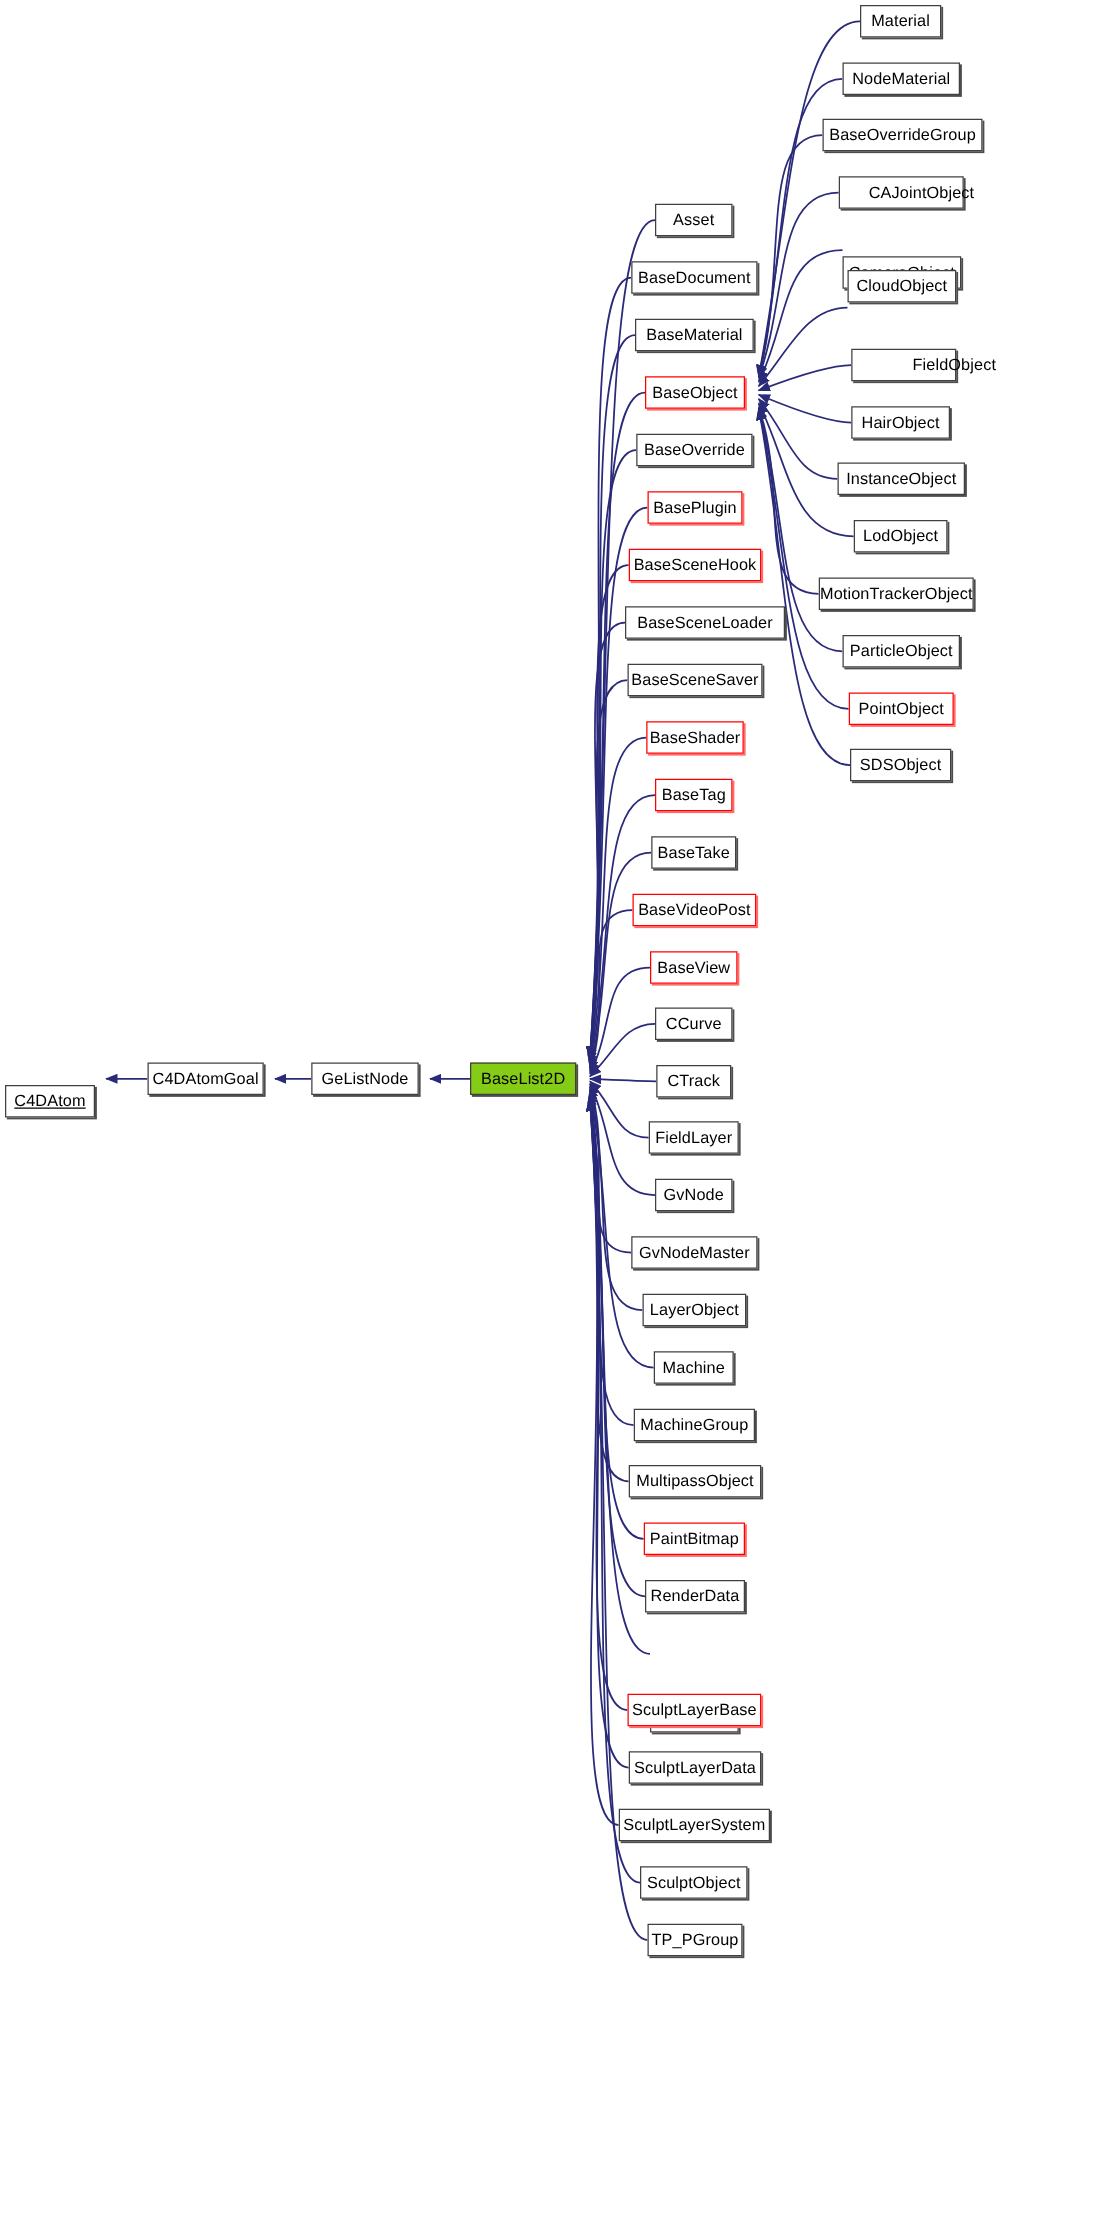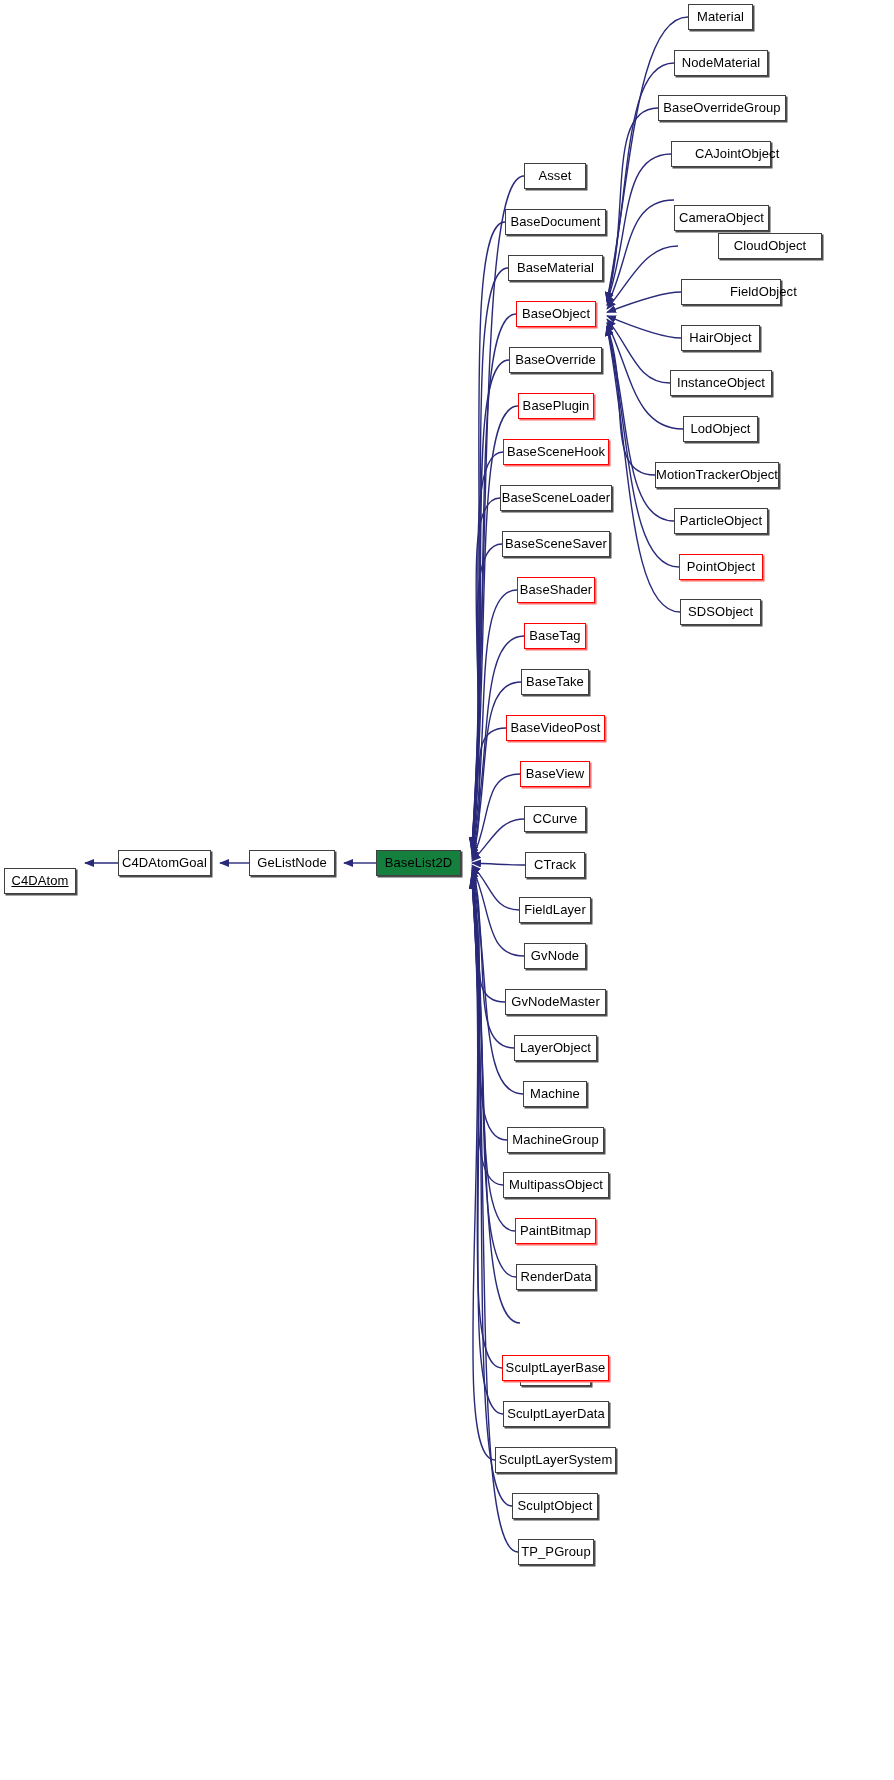--- a/index.html
+++ b/index.html
@@ -14,21 +14,21 @@
     text-align:center;
     font-size:13px;
     color:#000000;
     background:#ffffff;
     border:1px solid #404040;
     box-shadow:1.5px 1.5px 0 0 #4d4d4d;
     white-space:nowrap;
     letter-spacing:0.1px;
   }
   .node.red{border:1px solid #ff0000;box-shadow:1.5px 1.5px 0 0 #ff6a6a;}
-  .node.root{background:#15803d;border:1px solid #404040;box-shadow:1.5px 1.5px 0 0 #4d4d4d;}
+  .node.root{background:#84cc16;border:1px solid #404040;box-shadow:1.5px 1.5px 0 0 #4d4d4d;}
 </style>
 </head>
 <body>
 
 <div id="diagram">
 
   <svg id="wires" viewBox="0 0 894 1780" xmlns="http://www.w3.org/2000/svg">
     <defs>
       <marker id="ah" markerWidth="10" markerHeight="8" refX="9" refY="4" orient="auto" markerUnits="userSpaceOnUse">
         <path d="M0,0 L10,4 L0,8 Z" fill="#2a2a7a"></path>
@@ -91,21 +91,21 @@
       <div class="node" style="left: 118px; top: 850px; width: 93px;">C4DAtomGoal</div>
       <div class="node" style="left: 249px; top: 850px; width: 86px;">GeListNode</div>
       <div class="node root" style="left: 376px; top: 850px; width: 85px;">BaseList2D</div>
       <div class="node" style="left: 524px; top: 163px; width: 62px;">Asset</div>
       <div class="node" style="left: 505px; top: 209px; width: 101px;">BaseDocument</div>
       <div class="node" style="left: 508px; top: 255px; width: 95px;">BaseMaterial</div>
       <div class="node red" style="left: 516px; top: 301px; width: 80px;">BaseObject</div>
       <div class="node" style="left: 509px; top: 347px; width: 93px;">BaseOverride</div>
       <div class="node red" style="left: 518px; top: 393px; width: 76px;">BasePlugin</div>
       <div class="node red" style="left: 503px; top: 439px; width: 106px;">BaseSceneHook</div>
-      <div class="node" style="left: 500px; top: 485px; width: 112px;">BaseSceneLoader</div>
+      <div class="node" style="left: 500px; top: 485px; width: 128px;">BaseSceneLoader</div>
       <div class="node" style="left: 502px; top: 531px; width: 108px;">BaseSceneSaver</div>
       <div class="node red" style="left: 517px; top: 577px; width: 78px;">BaseShader</div>
       <div class="node red" style="left: 524px; top: 623px; width: 62px;">BaseTag</div>
       <div class="node" style="left: 521px; top: 669px; width: 68px;">BaseTake</div>
       <div class="node red" style="left: 506px; top: 715px; width: 99px;">BaseVideoPost</div>
       <div class="node red" style="left: 520px; top: 761px; width: 70px;">BaseView</div>
       <div class="node" style="left: 524px; top: 806px; width: 62px;">CCurve</div>
       <div class="node" style="left: 525px; top: 852px; width: 60px;">CTrack</div>
       <div class="node" style="left: 519px; top: 897px; width: 72px;">FieldLayer</div>
       <div class="node" style="left: 524px; top: 943px; width: 62px;">GvNode</div>
@@ -120,22 +120,22 @@
       <div class="node red" style="left: 502px; top: 1355px; width: 107px;">SculptLayerBase</div>
       <div class="node" style="left: 503px; top: 1401px; width: 106px;">SculptLayerData</div>
       <div class="node" style="left: 495px; top: 1447px; width: 121px;">SculptLayerSystem</div>
       <div class="node" style="left: 512px; top: 1493px; width: 86px;">SculptObject</div>
       <div class="node" style="left: 518px; top: 1539px; width: 76px;">TP_PGroup</div>
       <div class="node" style="left: 688px; top: 4px; width: 65px;">Material</div>
       <div class="node" style="left: 674px; top: 50px; width: 94px;">NodeMaterial</div>
       <div class="node" style="left: 658px; top: 95px; width: 128px;">BaseOverrideGroup</div>
       <div class="node" style="left: 671px; top: 141px; width: 100px; padding-left: 23px;">CAJointObject</div>
       <div class="node" style="left: 674px; top: 187px; width: 95px; margin-top: 18px;">CameraObject</div>
-      <div class="node" style="left: 678px; top: 233px; width: 104px; margin-left: 40px;">CloudObject</div>
-      <div class="node" style="left: 681px; top: 279px; width: 100px; padding-left: 48px;">FieldObject</div>
+      <div class="node" style="left: 678px; top: 216px; width: 87px;">CloudObject</div>
+      <div class="node" style="left: 681px; top: 279px; width: 84px; padding-left: 48px;">FieldObject</div>
       <div class="node" style="left: 681px; top: 325px; width: 79px;">HairObject</div>
       <div class="node" style="left: 670px; top: 370px; width: 102px;">InstanceObject</div>
       <div class="node" style="left: 683px; top: 416px; width: 75px;">LodObject</div>
       <div class="node" style="left: 655px; top: 462px; width: 124px;">MotionTrackerObject</div>
       <div class="node" style="left: 674px; top: 508px; width: 94px;">ParticleObject</div>
       <div class="node red" style="left: 679px; top: 554px; width: 84px;">PointObject</div>
       <div class="node" style="left: 680px; top: 599px; width: 81px;">SDSObject</div>
     </div>
 
 </div>

